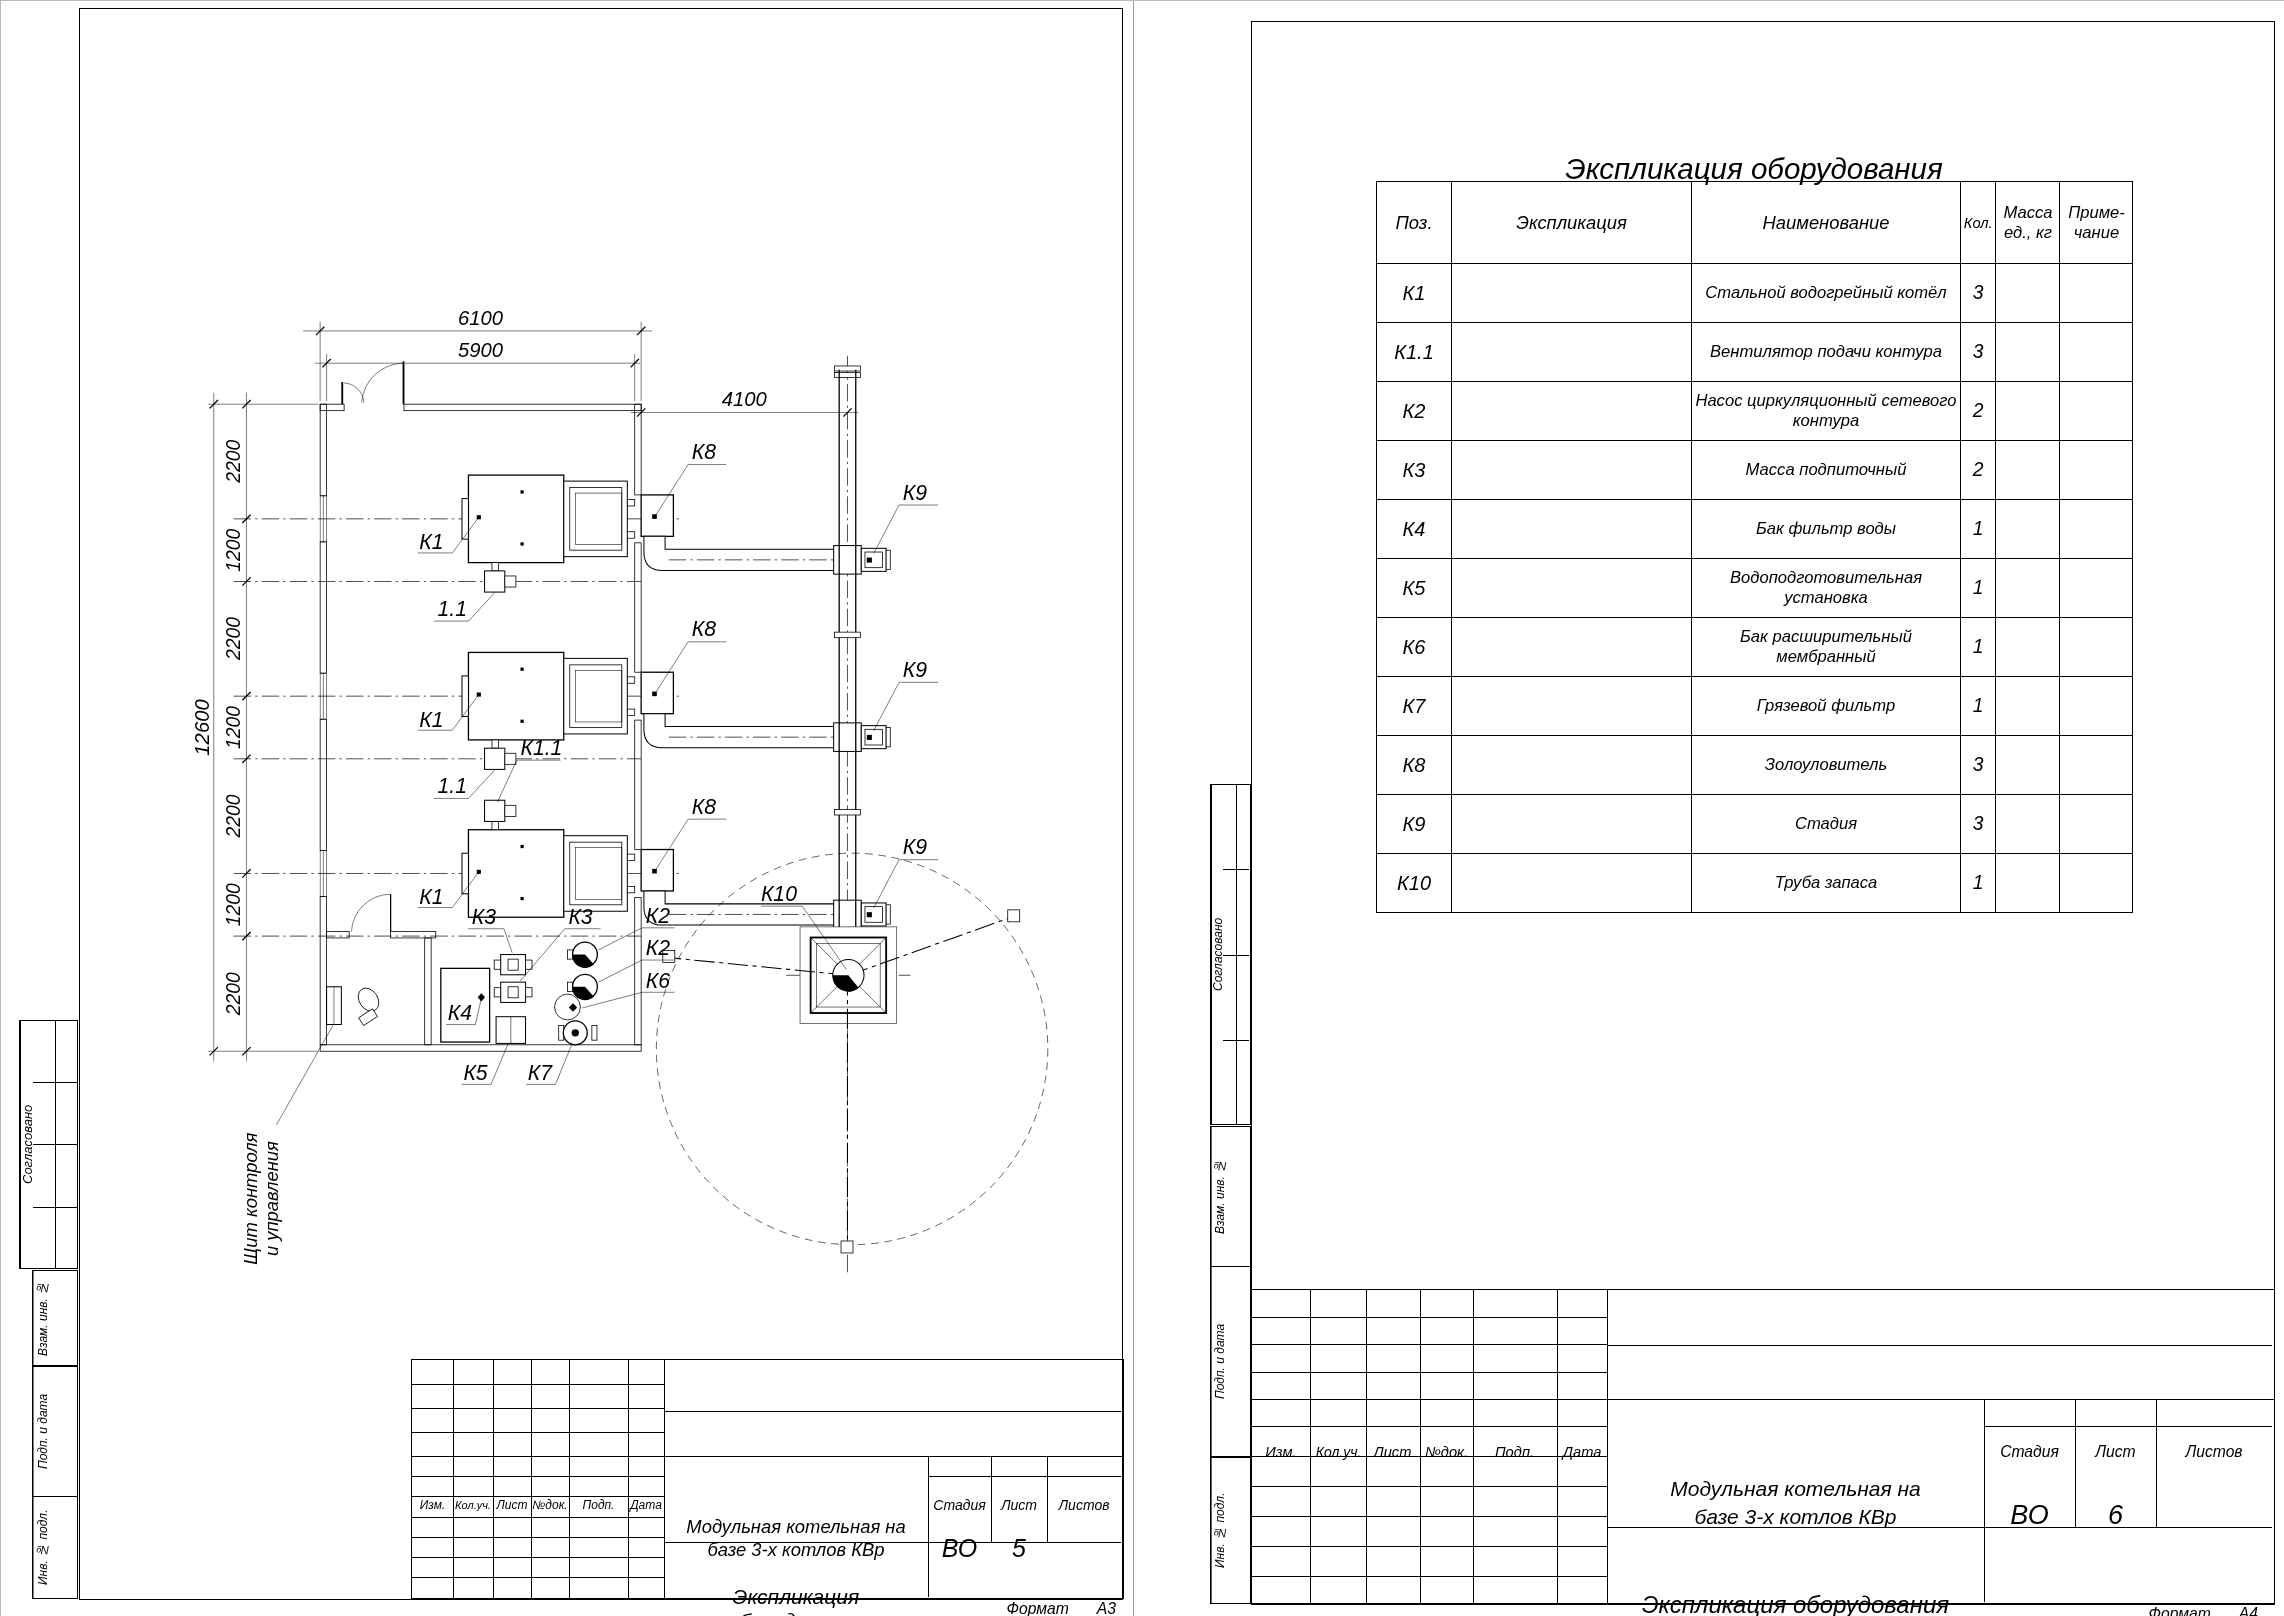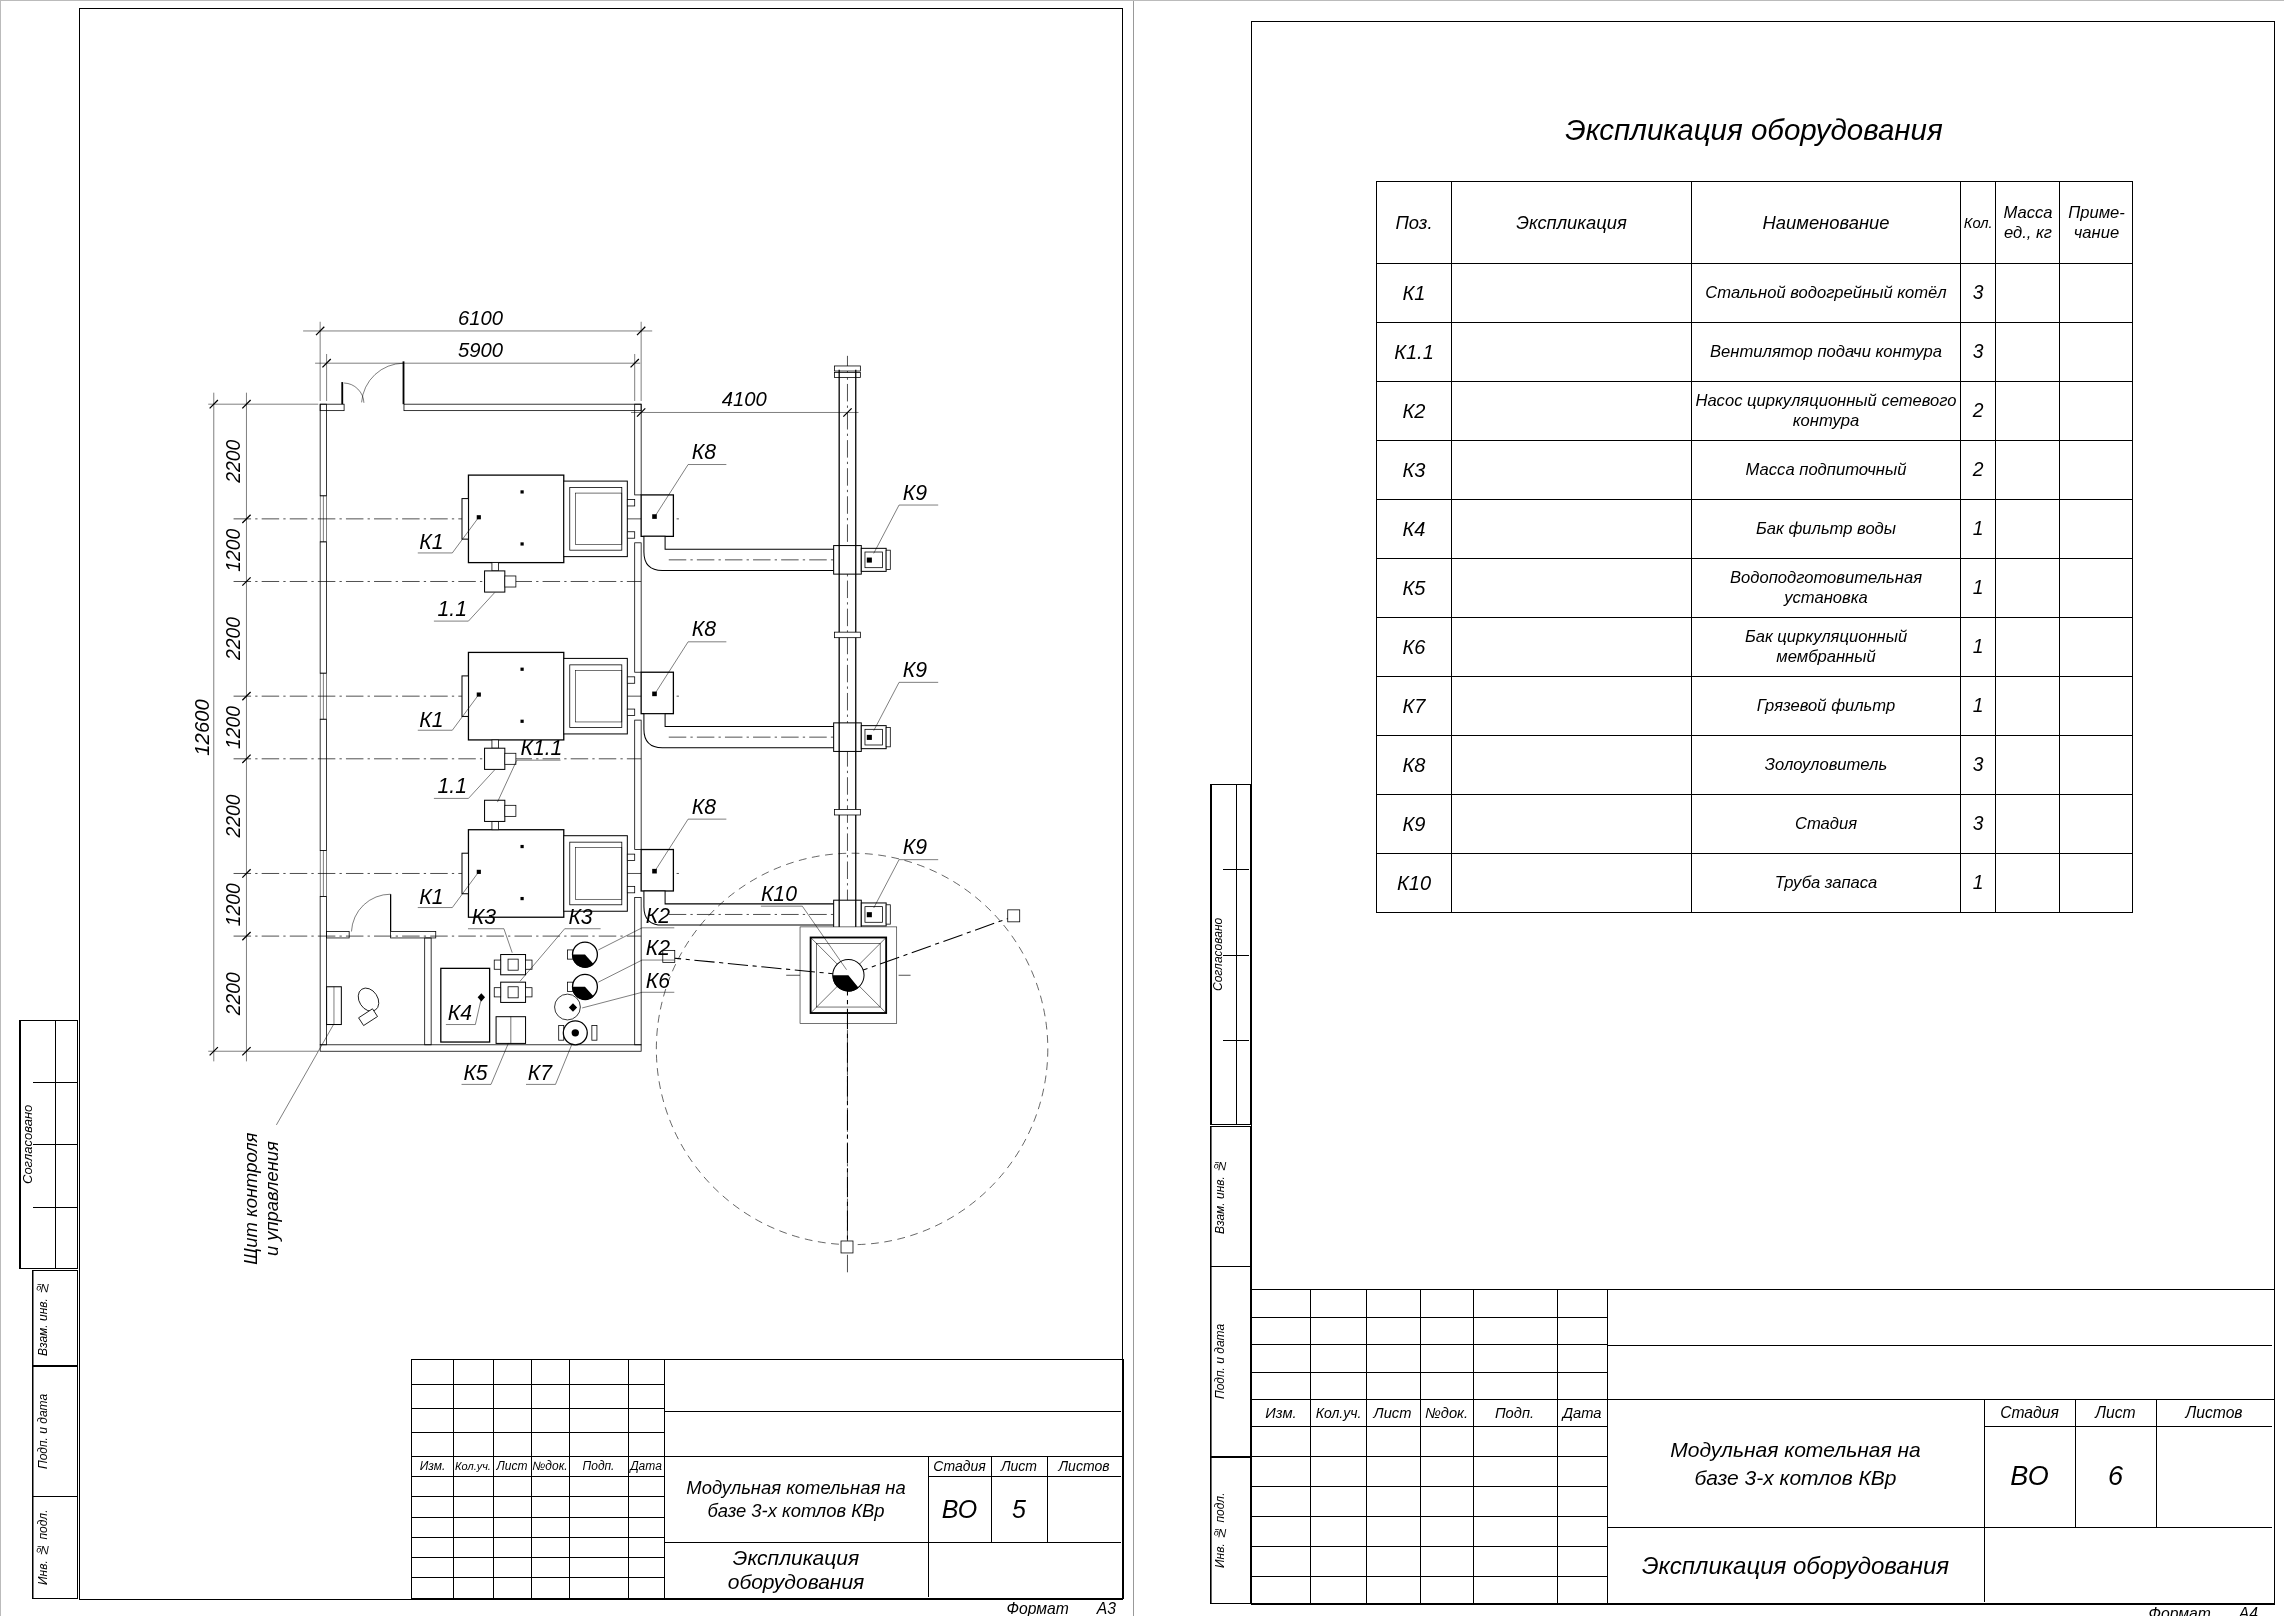--- a/index.html
+++ b/index.html
@@ -1,21 +1,21 @@
 <!DOCTYPE html>
 <html style="font-size:7.4px"><head>
 <meta charset="utf-8">
 <style>
   html,body{margin:0;padding:0;background:#fff;}
   .canvas{position:relative;width:2284px;height:1616px;background:#fff;overflow:hidden;
           font-family:"Liberation Sans",sans-serif;font-style:italic;color:#000;}
   .abs{position:absolute;box-sizing:border-box;}
   .frame{position:absolute;border:1.8px solid #000;box-sizing:border-box;background:transparent;}
   .ln{position:absolute;background:#000;}
-  .cell-text{position:absolute;display:flex;align-items:center;justify-content:center;text-align:center;}
+  .cell-text{position:absolute;display:flex;align-items:center;justify-content:center;text-align:center;margin-top:39px;}
   .vtext{position:absolute;display:flex;align-items:center;justify-content:center;
          writing-mode:vertical-rl;transform:rotate(180deg);text-align:center;white-space:nowrap;}
   .stamp{position:absolute;border:1.2px solid #000;box-sizing:border-box;}
   
   table.spec{border-collapse:collapse;table-layout:fixed;border:1.8px solid #000;}
   table.spec td{border:0.7px solid #000;text-align:center;vertical-align:middle;
                 font-style:italic;overflow:hidden;padding:0 2.8px;}
   table.spec thead td{border-bottom:1.8px solid #000;}
   table.spec tbody td{border-top:1.4px solid #000;}
   .h40{font-size:18.4px;} .h36{font-size:16.6px;line-height:1.15;} .h32{font-size:14.7px;}
@@ -475,21 +475,21 @@
             <td class="c-pos">К5</td>
             <td></td>
             <td class="c-name">Водоподготовительная установка</td>
             <td class="c-qty">1</td>
             <td></td>
             <td></td>
           </tr>
         <tr style="height:59px;">
             <td class="c-pos">К6</td>
             <td></td>
-            <td class="c-name">Бак циркуляционный мембранный</td>
+            <td class="c-name">Бак расширительный мембранный</td>
             <td class="c-qty">1</td>
             <td></td>
             <td></td>
           </tr>
         <tr style="height:59px;">
             <td class="c-pos">К7</td>
             <td></td>
             <td class="c-name">Грязевой фильтр</td>
             <td class="c-qty">1</td>
             <td></td>

